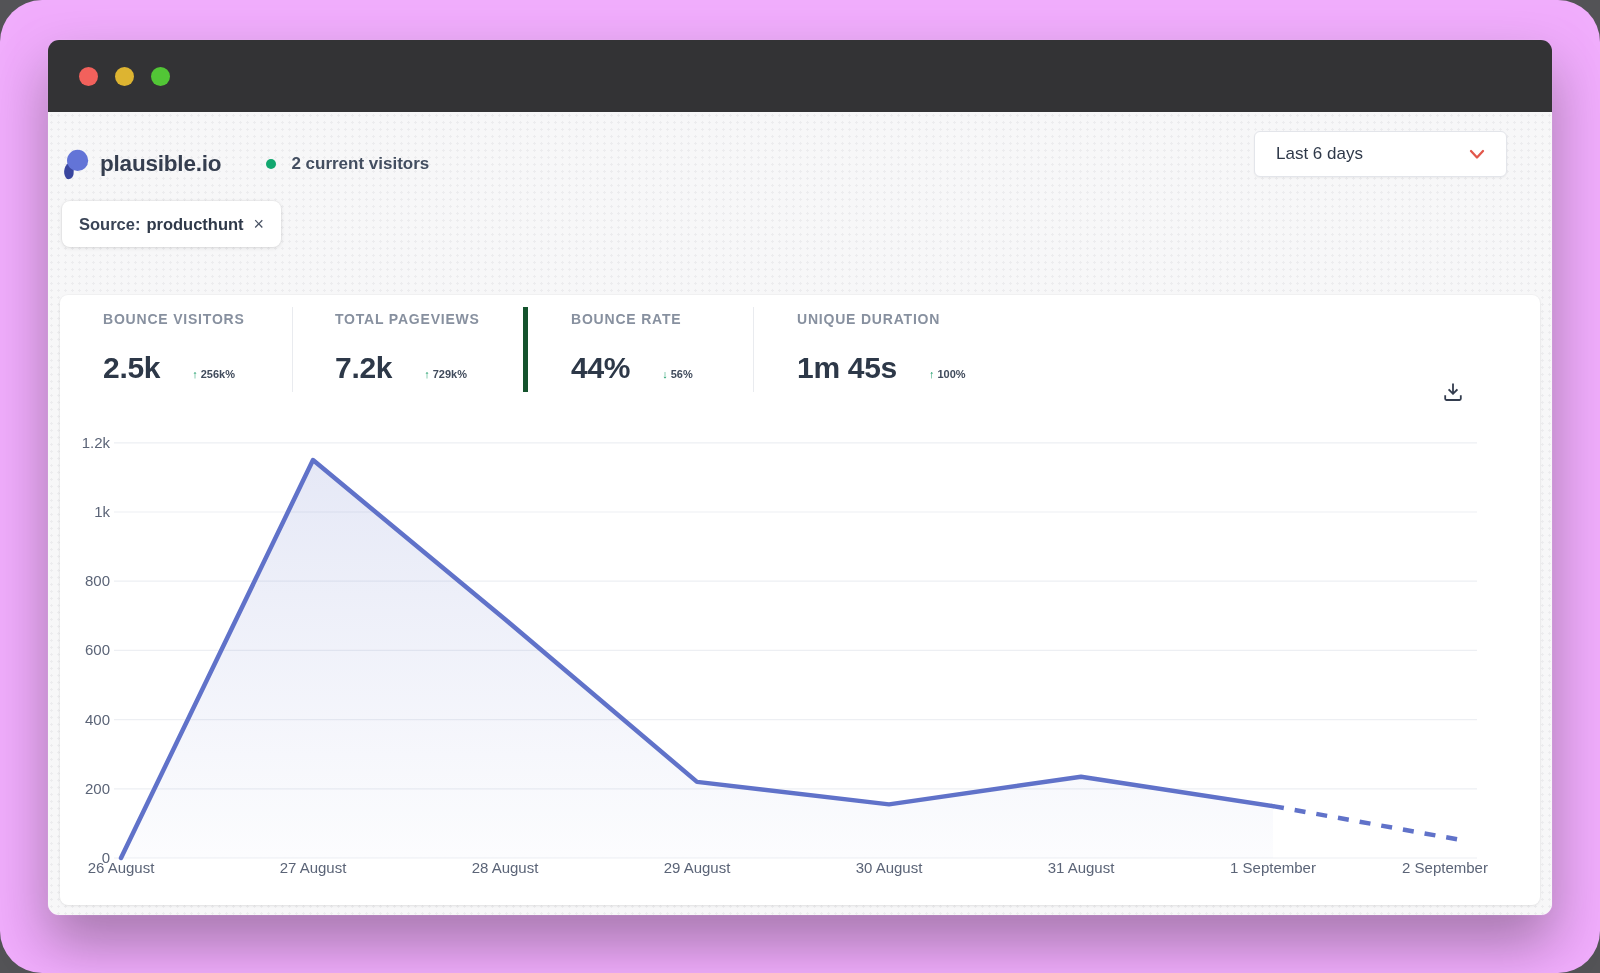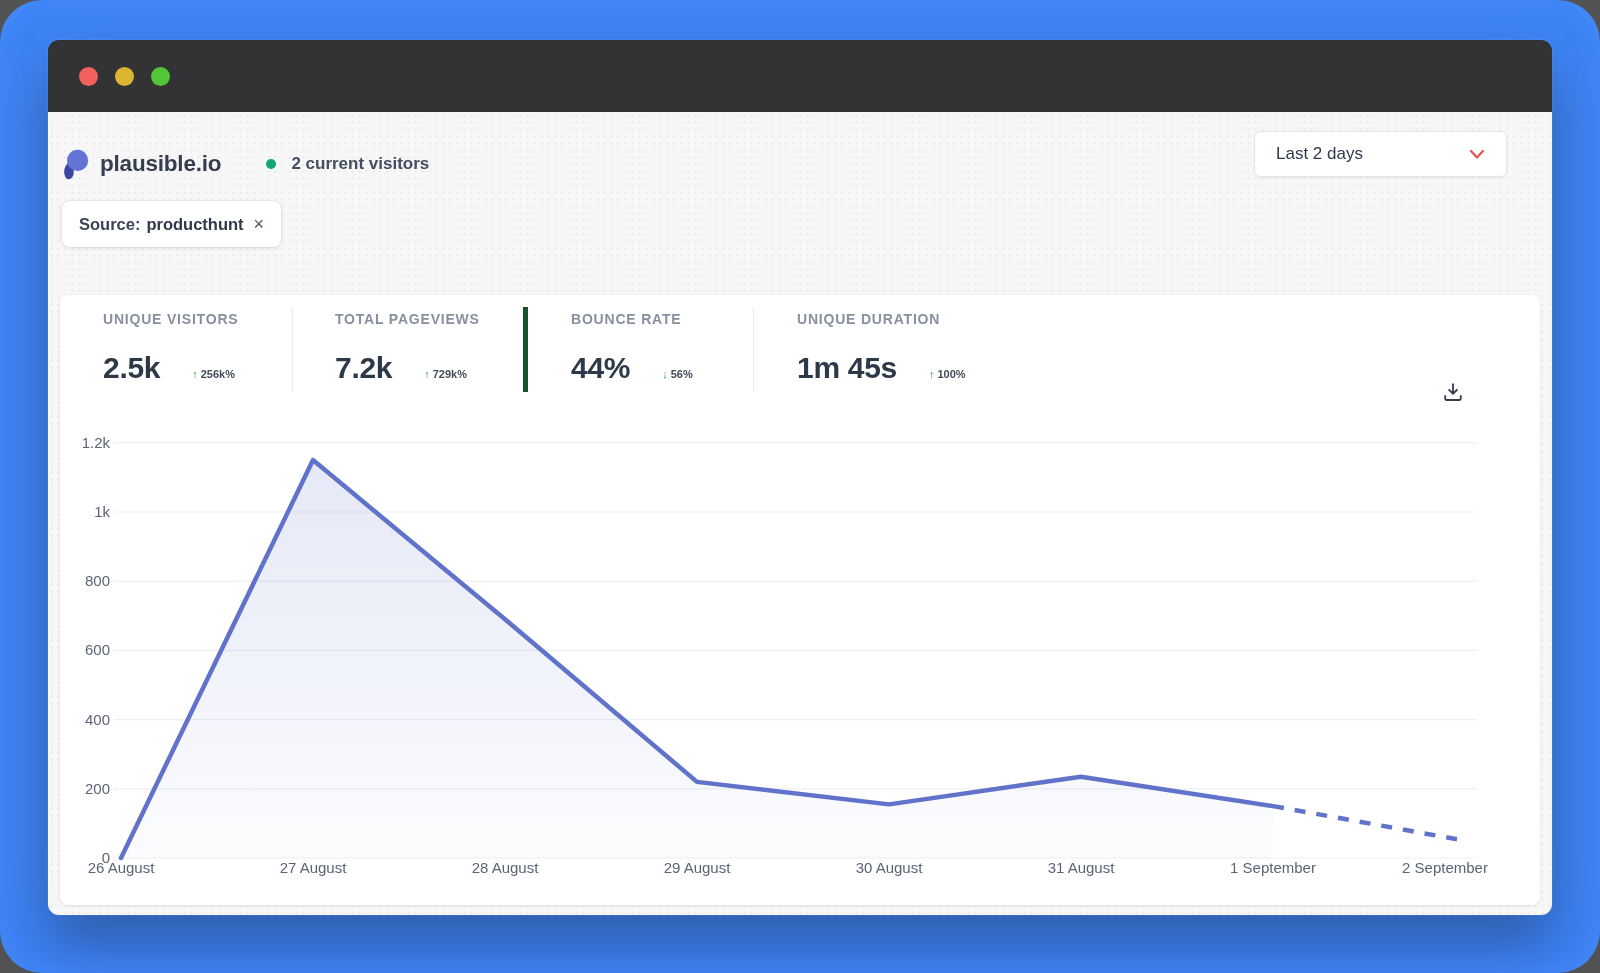--- a/index.html
+++ b/index.html
@@ -3,21 +3,21 @@
 <meta charset="utf-8">
 <style>
   * { box-sizing: border-box; margin: 0; padding: 0; }
   html, body { width: 1600px; height: 973px; overflow: hidden; }
   body {
     font-family: "Liberation Sans", sans-serif;
     background: #535356;
   }
   .page {
     position: absolute; inset: 0;
-    background: #3b82f6;
+    background: #f0abfc;
     border-radius: 42px;
     box-shadow: inset 0 0 34px rgba(255,255,255,0.07);
   }
   .window {
     position: absolute; left: 48px; top: 40px; width: 1504px; height: 875px;
     border-radius: 11px;
     box-shadow: 0 0 0 1px rgba(255,255,255,0.05), 0 0 70px 14px rgba(255,255,255,0.05), 0 28px 55px rgba(0,0,0,0.32);
   }
   .titlebar {
     height: 72px; background: #333335;
@@ -94,36 +94,36 @@
           <circle cx="15.6" cy="11.4" r="10.6" fill="#6374d7"></circle>
         </svg>
         <span class="site-name">plausible.io</span>
         <span class="live">
           <span class="live-dot"></span>
           <span class="live-text">2 current visitors</span>
         </span>
       </div>
 
       <div class="daterange">
-        <span class="daterange-label">Last 2 days</span>
+        <span class="daterange-label">Last 6 days</span>
         <svg class="chev" width="16" height="11" viewBox="0 0 16 11">
           <polyline points="2,2 8,8.5 14,2" fill="none" stroke="#e2574b" stroke-width="2.3" stroke-linecap="round" stroke-linejoin="round"></polyline>
         </svg>
       </div>
 
       <div class="chip">
         <span class="chip-label">Source:</span>
         <span class="chip-value">producthunt</span>
         <span class="chip-close">×</span>
       </div>
 
       <div class="card">
         <div class="stats">
           <div class="stat stat-1">
-            <div class="stat-label">UNIQUE VISITORS</div>
+            <div class="stat-label">BOUNCE VISITORS</div>
             <div class="stat-value-row">
               <span class="stat-value">2.5k</span>
               <span class="stat-delta"><span class="arr">↑</span><span>256k%</span></span>
             </div>
           </div>
           <div class="stat stat-2">
             <div class="stat-label">TOTAL PAGEVIEWS</div>
             <div class="stat-value-row">
               <span class="stat-value">7.2k</span>
               <span class="stat-delta"><span class="arr">↑</span><span>729k%</span></span>

